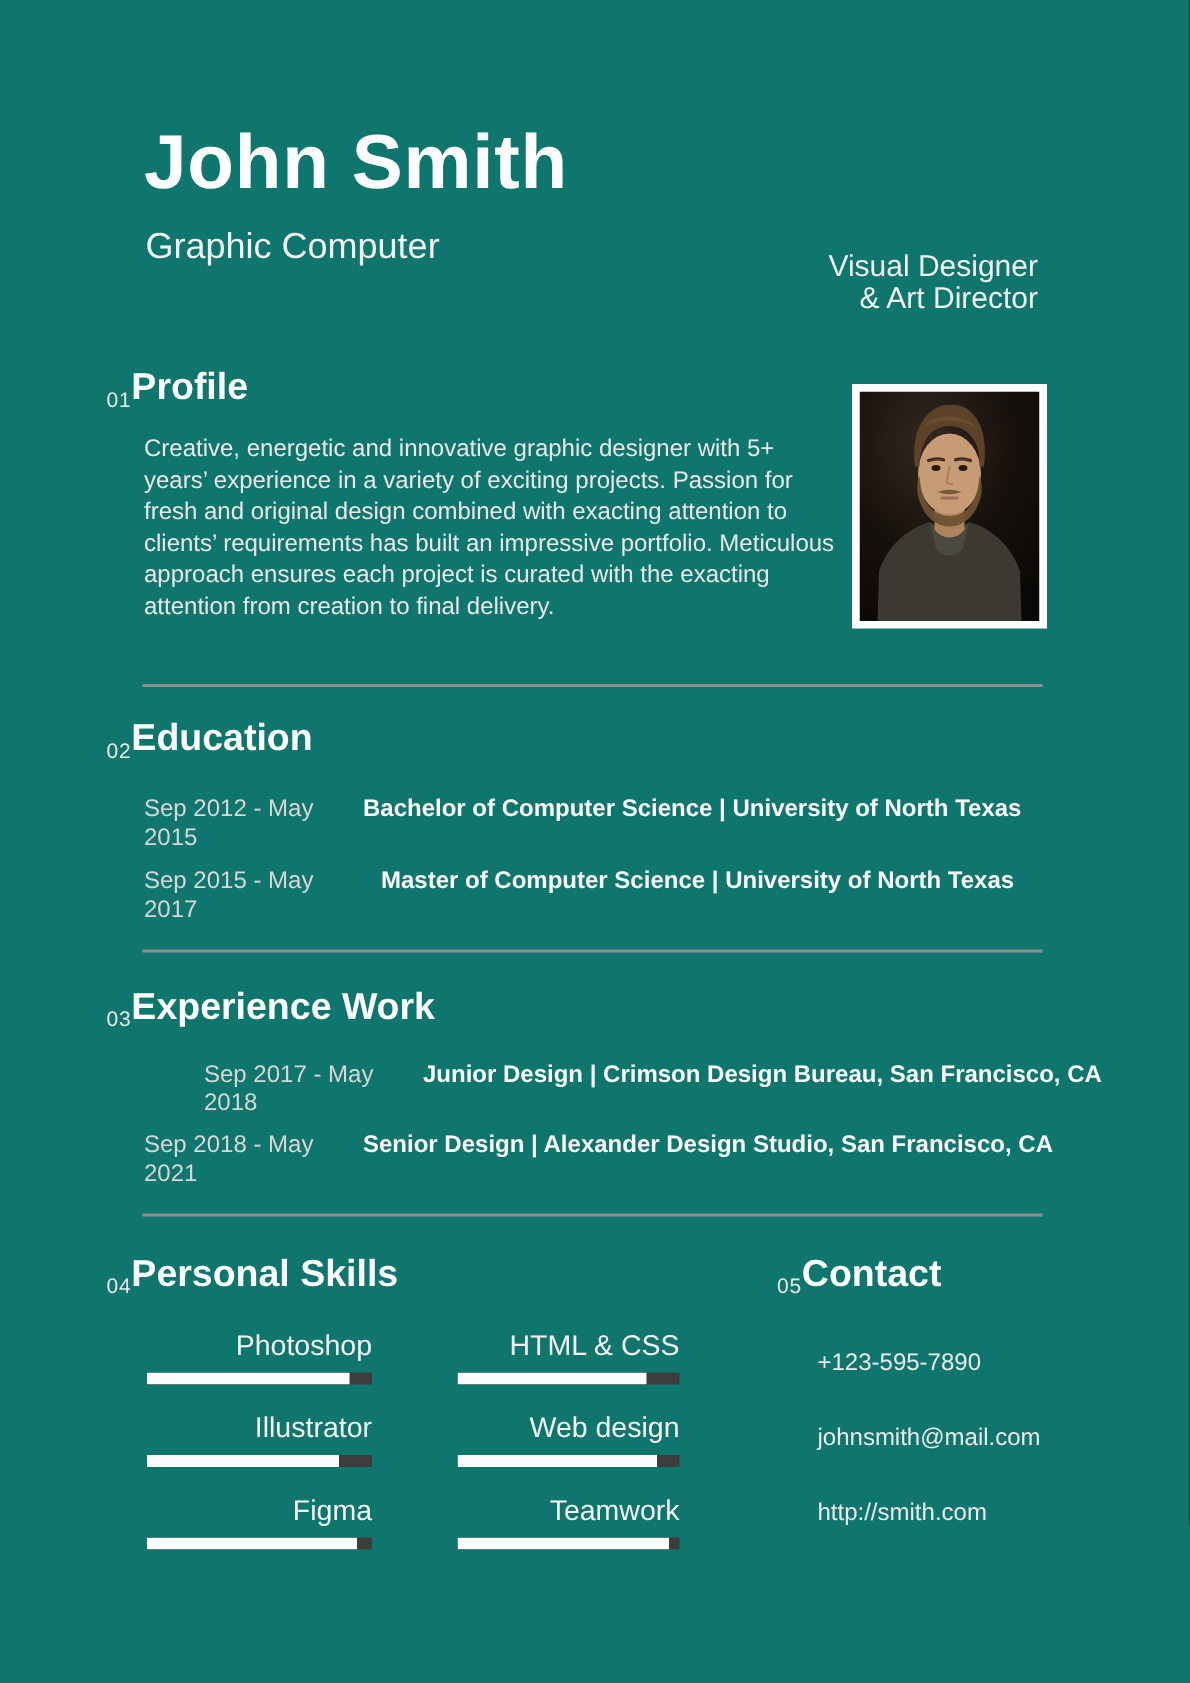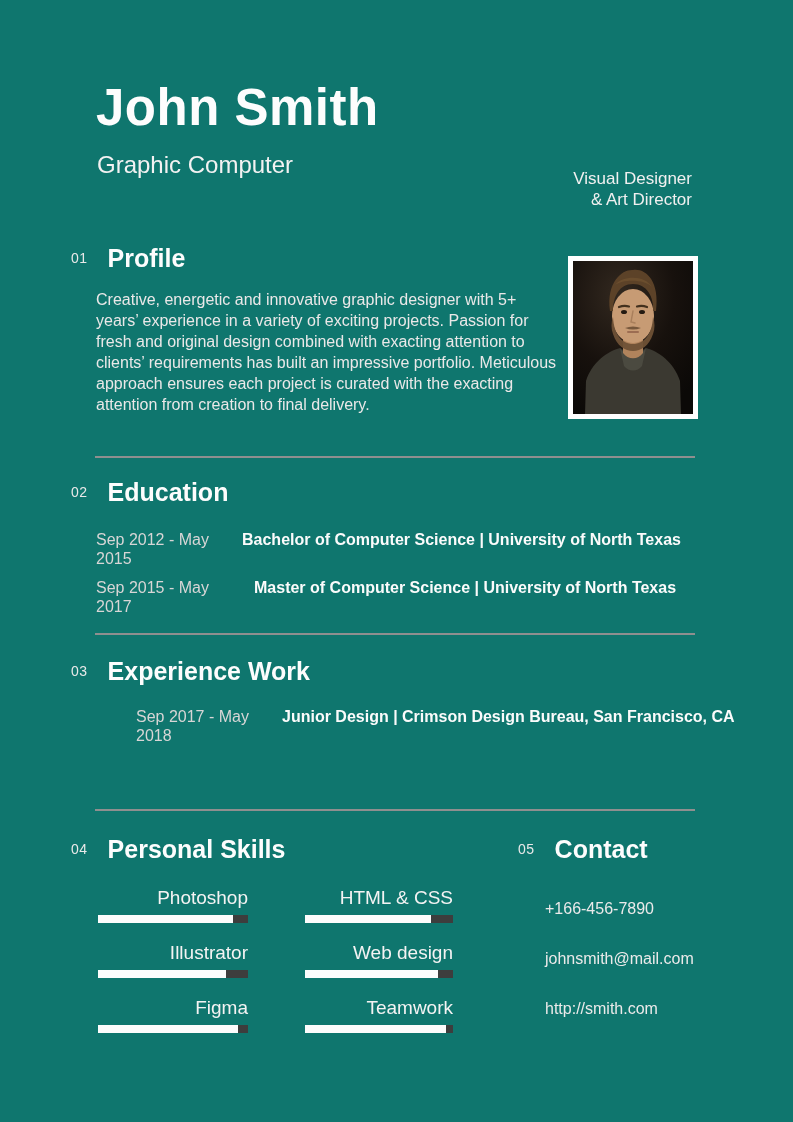--- a/index.html
+++ b/index.html
@@ -6,24 +6,24 @@
   html,body { background:#211f1f; }
   body { font-family:"Liberation Sans","DejaVu Sans",sans-serif; }
   .page {
     position:relative; width:793px; height:1122px;
     background:#0f766e; color:#fff; overflow:hidden; margin:0 auto;
   }
 
   
   .name { position:absolute; left:96px; top:78px; font-size:51px; font-weight:bold; color:#fdfdfd; letter-spacing:.5px; }
   .subtitle { position:absolute; left:97px; top:151px; font-size:24px; font-weight:normal; color:#f3f2f2; }
-  .tagline { position:absolute; right:101px; top:168px; text-align:right; font-size:17px; line-height:21px; color:#f1f0f0; }
+  .tagline { position:absolute; right:101px; top:168px; text-align:right; font-size:20px; line-height:21px; color:#f1f0f0; }
 
   
-  .section-head { position:absolute; display:flex; align-items:center; gap:20px; }
+  .section-head { position:absolute; display:flex; align-items:flex-end; gap:0; }
   .section-num { font-size:14px; line-height:1; color:#e9e9e9; padding-top:1px; letter-spacing:.5px; }
   .section-title { font-size:25px; line-height:1.1; font-weight:bold; color:#fdfdfd; margin-top:2px; }
 
   
   .profile-text { position:absolute; left:96px; top:289px; width:462px; font-size:16px; line-height:21px; color:#eae8e8; }
   .photo-frame { position:absolute; left:568px; top:256px; width:130px; height:163px; background:#fff; padding:5px; }
   .photo-frame svg { display:block; width:120px; height:153px; }
 
   
   .divider { position:absolute; left:95px; width:600px; height:2px; background:#8f8f8f; }
@@ -121,20 +121,24 @@
   <div class="divider d2"></div>
 
   <div class="section-head" style="left:71px; top:656px;">
     <span class="section-num">03</span>
     <span class="section-title">Experience Work</span>
   </div>
   <div class="row exp1">
     <span class="row-dates">Sep 2017 - May 2018</span>
     <span class="row-desc">Junior Design | Crimson Design Bureau, San Francisco, CA</span>
   </div>
+  <div class="row exp2">
+    <span class="row-dates">Sep 2018 - May 2021</span>
+    <span class="row-desc">Senior Design | Alexander Design Studio, San Francisco, CA</span>
+  </div>
 
   <div class="divider d3"></div>
 
   <div class="section-head" style="left:71px; top:834px;">
     <span class="section-num">04</span>
     <span class="section-title">Personal Skills</span>
   </div>
   <div class="skills-grid">
     <div class="skill">
       <span class="skill-label">Photoshop</span>
@@ -172,18 +176,18 @@
           <div class="skill-fill" style="width: 95%;"></div>
         </div>
     </div>
   </div>
 
   <div class="section-head" style="left:518px; top:834px;">
     <span class="section-num">05</span>
     <span class="section-title">Contact</span>
   </div>
   <div class="contact-list">
-    <div class="contact-item">+166-456-7890</div>
+    <div class="contact-item">+123-595-7890</div>
     <div class="contact-item">johnsmith@mail.com</div>
     <div class="contact-item">http://smith.com</div>
   </div>
 
 </div>
 
 </body></html>

